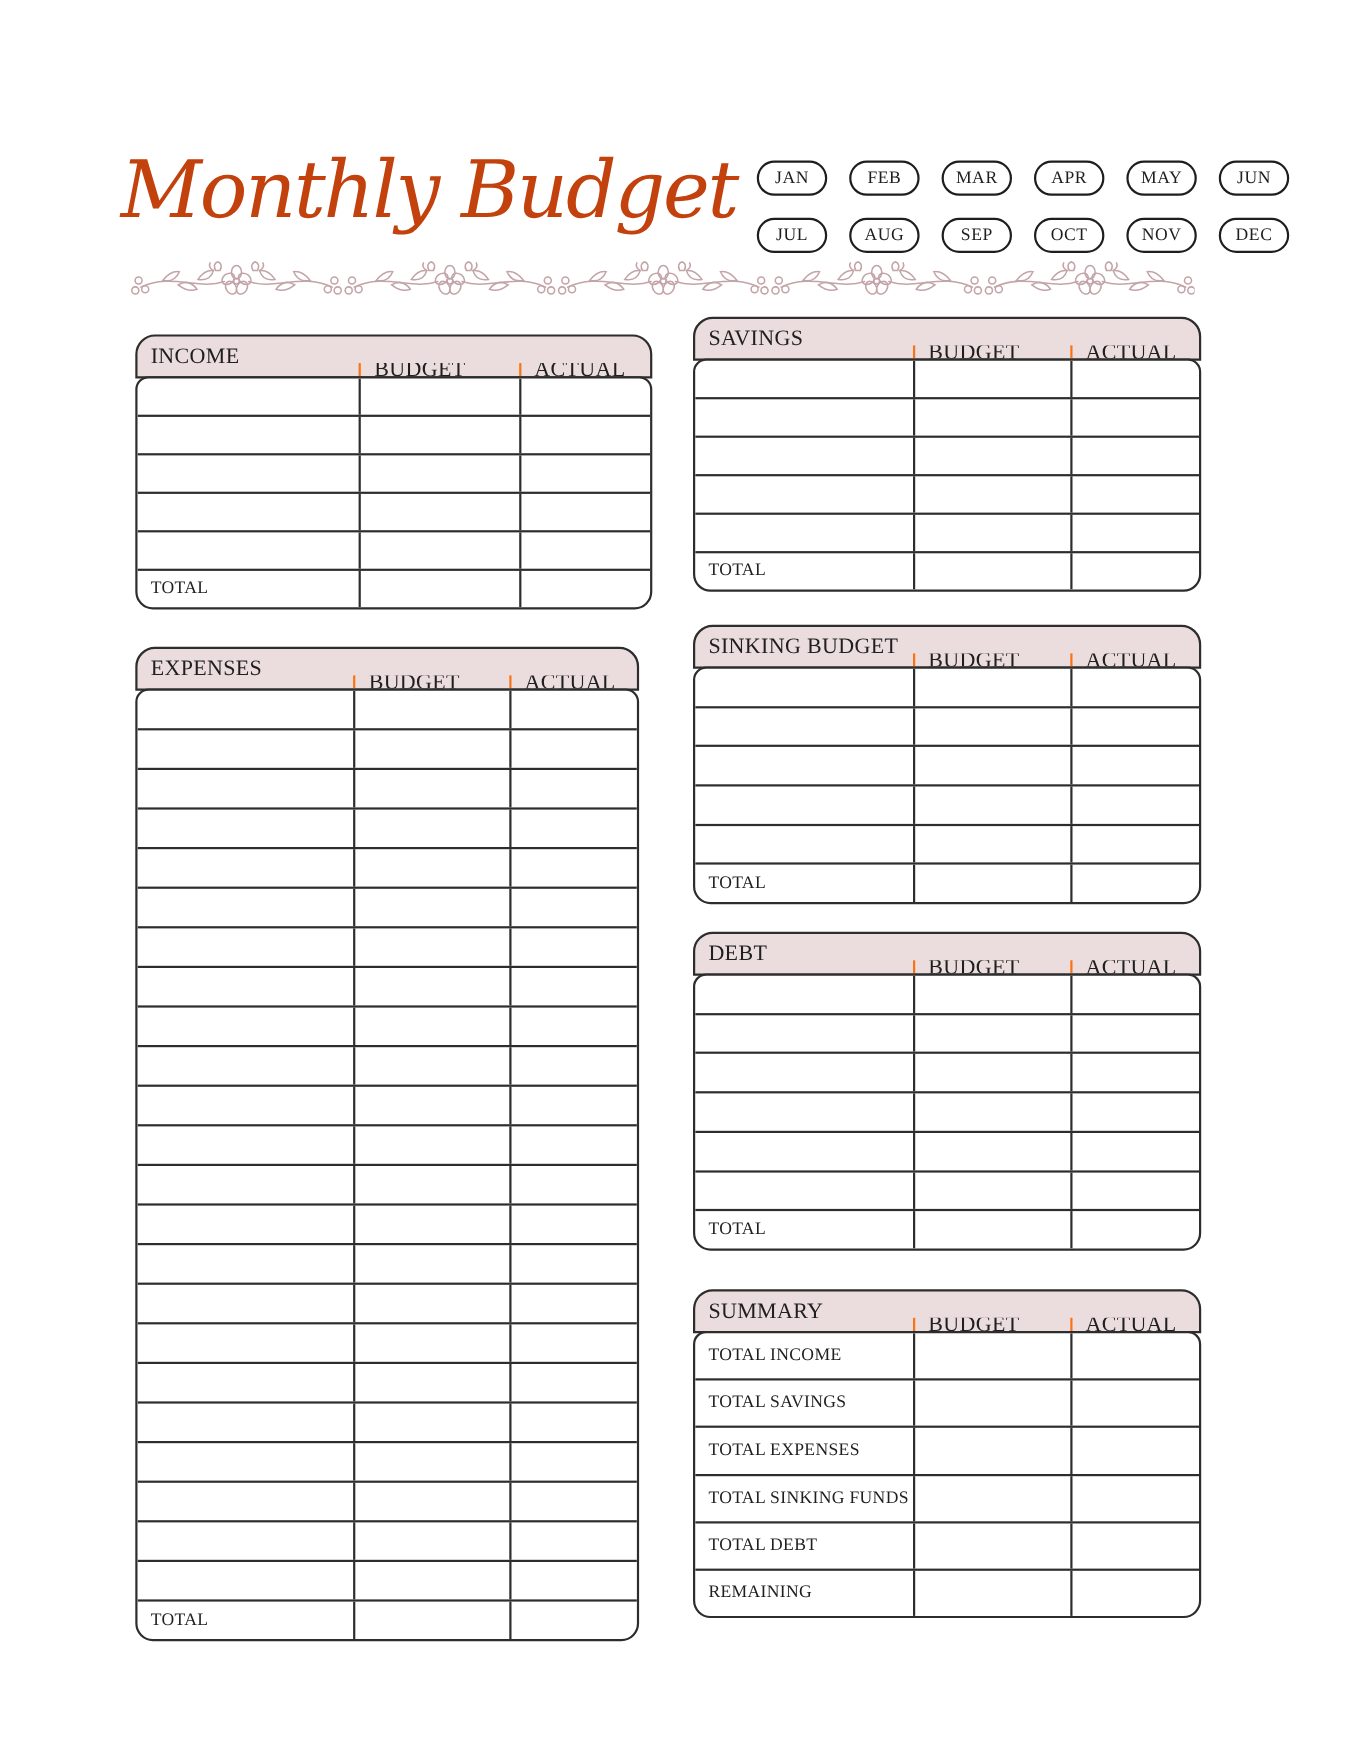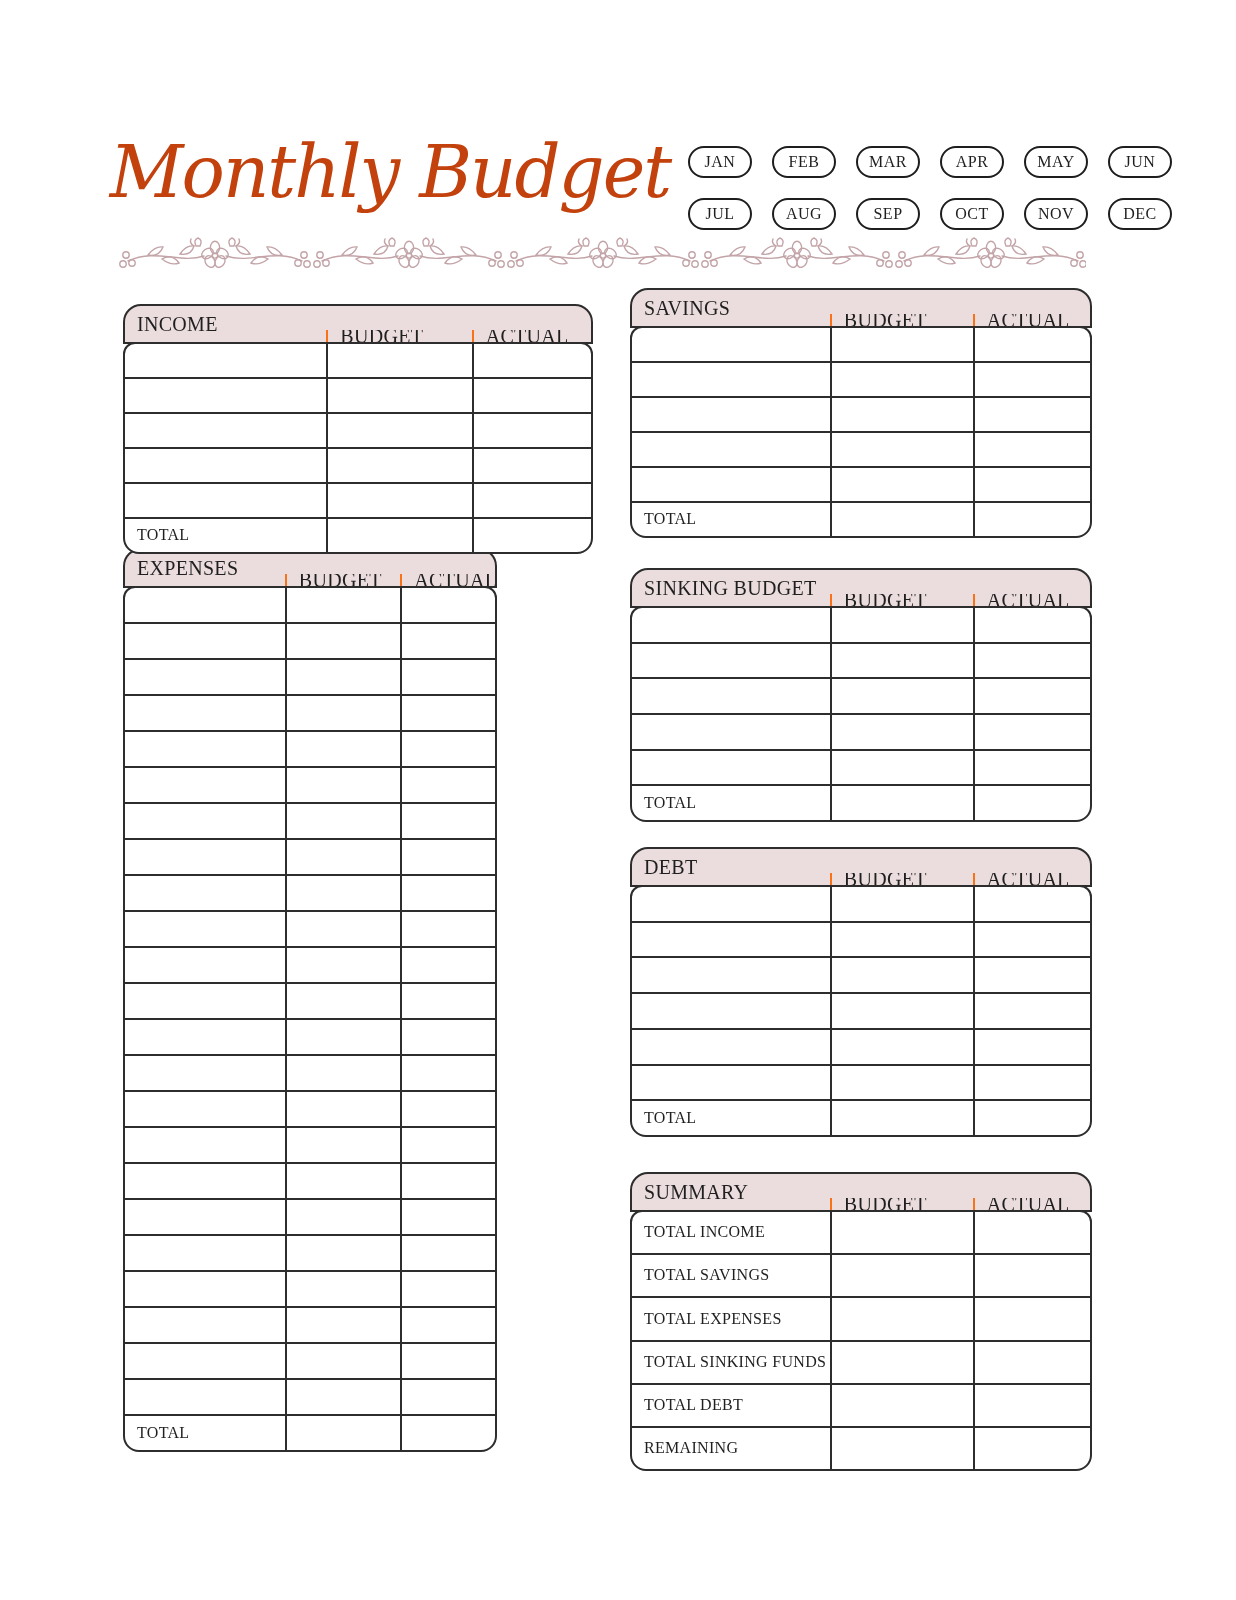--- a/index.html
+++ b/index.html
@@ -52,21 +52,21 @@
   .t-cell + .t-cell{border-left:2px solid #2d2d2d;}
   .c1{width:43.2%;}
   .c2{width:31.2%;}
   .c3{width:25.6%;}
   .label-cell{
     display:flex;align-items:center;padding-left:12px;
     font-size:16px;letter-spacing:0.3px;color:#1f1f1f;line-height:1.05;
   }
   
   #tbl-income  {left:123px;top:304px;width:470px;height:250px;}
-  #tbl-expenses{left:123px;top:548px;width:374px;height:904px;}
+  #tbl-expenses{left:123px;top:588px;width:458px;height:904px;}
   #tbl-savings {left:630px;top:288px;width:462px;height:250px;}
   #tbl-sinking_funds{left:630px;top:568px;width:462px;height:254px;}
   #tbl-debt    {left:630px;top:847px;width:462px;height:290px;text-decoration:underline;}
   #tbl-summary {left:630px;top:1172px;width:462px;height:299px;}
 </style>
 </head>
 <body>
 
 <div class="title">Monthly Budget</div>
 

